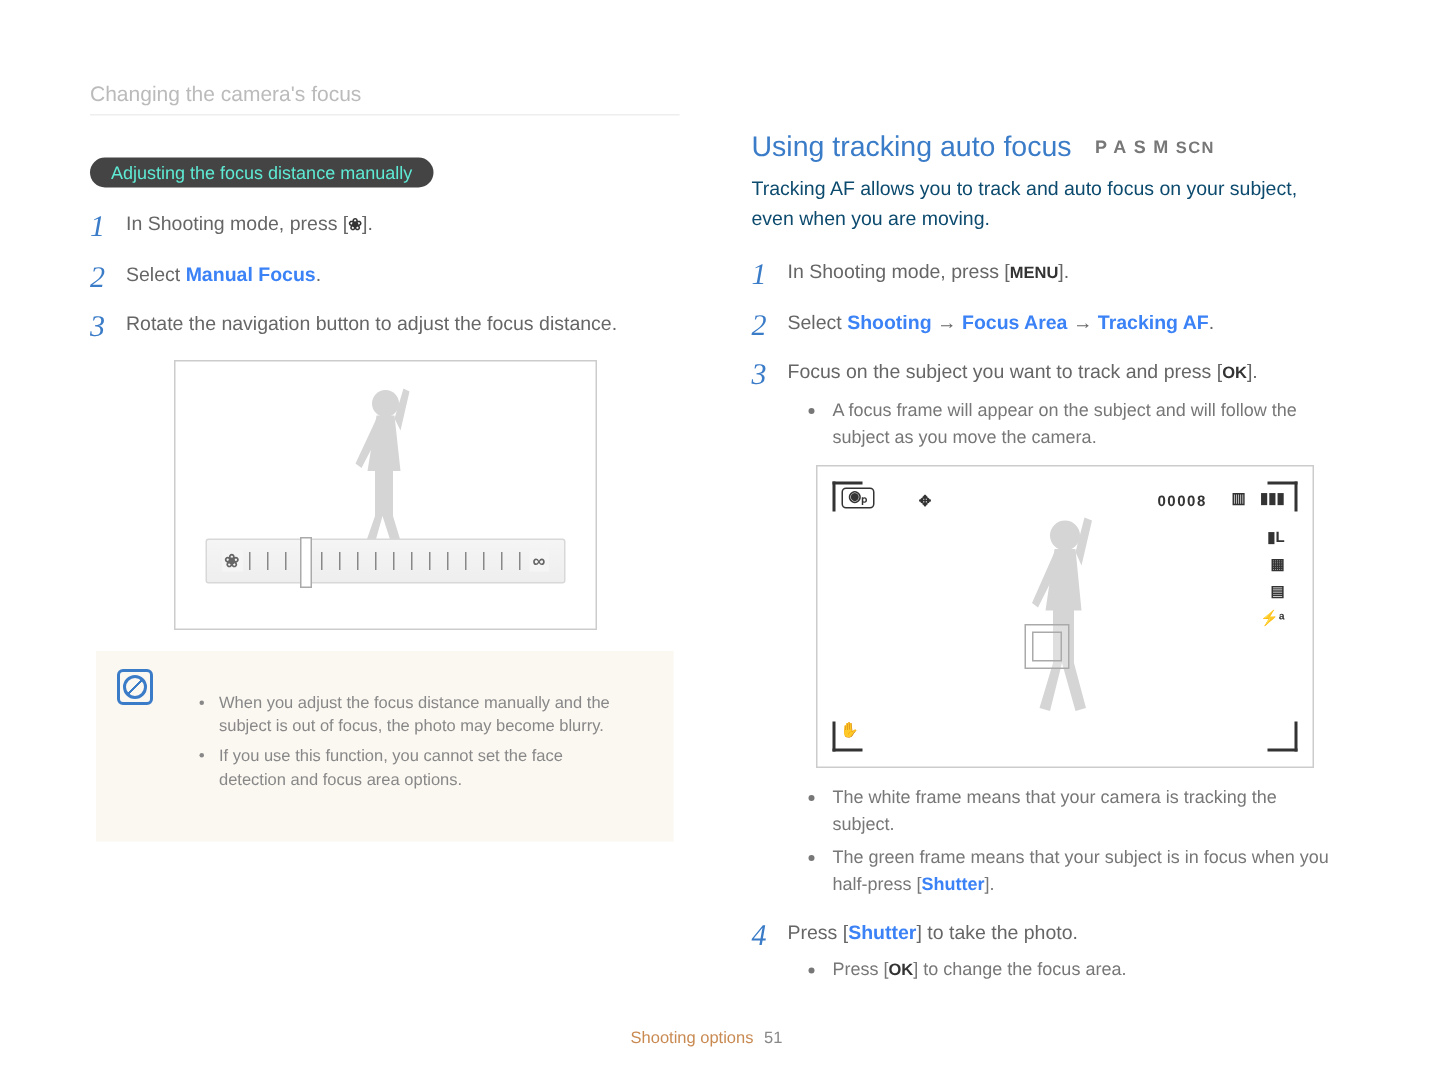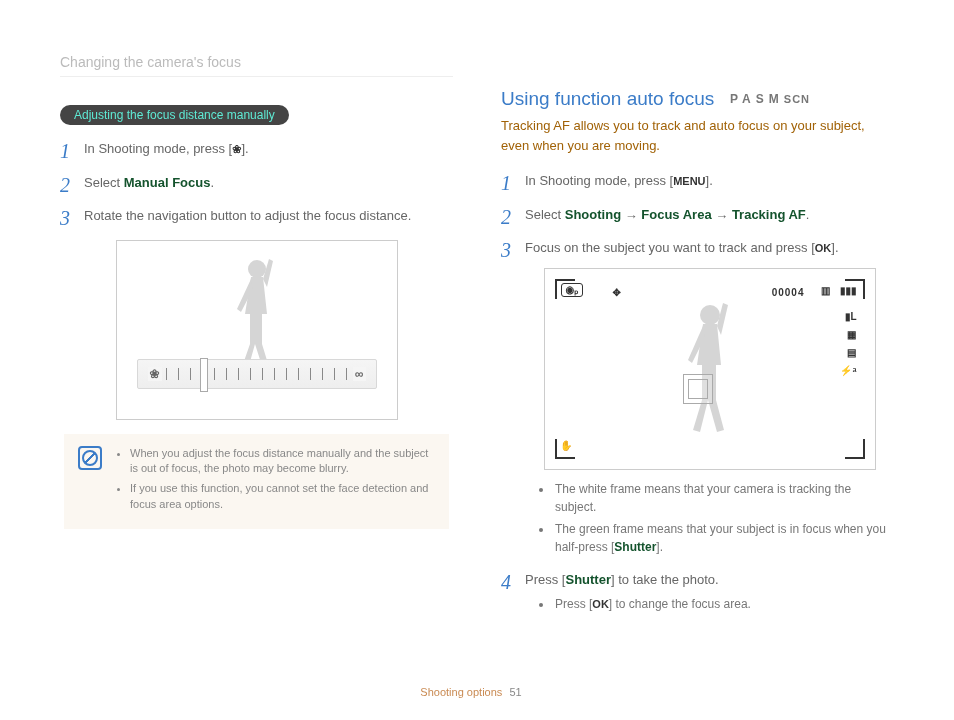--- a/index.html
+++ b/index.html
@@ -56,21 +56,21 @@
   ol.steps > li::before {
     content: counter(step);
     position: absolute;
     left: 0;
     top: -3px;
     font-family: Georgia, 'Times New Roman', serif;
     font-style: italic;
     font-size: 20px;
     color: #3b7cc8;
   }
-  .bold { font-weight: bold; color: #14532d; }
+  .bold { font-weight: bold; color: #3b82f6; }
   .inline-icon {
     display: inline-block;
     font-weight: bold;
     font-size: 11px;
     vertical-align: baseline;
     color: #333;
   }
   .heading-blue {
     color: #3b7cc8;
     font-size: 19px;
@@ -81,21 +81,21 @@
     display: inline-block;
     letter-spacing: 5px;
     font-size: 12px;
     color: #777;
     font-weight: bold;
     margin-left: 12px;
     vertical-align: 2px;
   }
   .mode-letters .scn { letter-spacing: 1px; font-size:11px;}
   .intro-orange {
-    color: #a16207;
+    color: #0c4a6e;
     margin: 6px 0 16px 0;
     line-height: 1.5;
   }
   ul.sub {
     list-style: disc;
     padding-left: 20px;
     margin: 6px 0 0 8px;
     font-size: 12px;
     color: #777;
     line-height: 1.5;
@@ -121,21 +121,21 @@
     content:"";
     width:12px;height:12px;
     background: linear-gradient(135deg, transparent 45%, #3b7cc8 45%, #3b7cc8 55%, transparent 55%);
     border-radius:50%;
     border:2px solid #3b7cc8;
     position:absolute;
   }
   .notebox ul {
     list-style: disc;
     padding-left: 16px;
-    margin:0;
+    margin:16px;
     font-size: 11px;
     color: #888;
     line-height: 1.45;
   }
   .notebox ul li { margin-bottom:4px; }
 
   
   .fig-box {
     border: 1px solid #ccc;
     width: 280px;
@@ -244,57 +244,60 @@
       <ul>
         <li>When you adjust the focus distance manually and the subject is out of focus, the photo may become blurry.</li>
         <li>If you use this function, you cannot set the face detection and focus area options.</li>
       </ul>
     </div>
   </div>
 
   <div class="col">
     <div style="height:34px"></div>
     <div>
-      <span class="heading-blue">Using function auto focus</span>
+      <span class="heading-blue">Using tracking auto focus</span>
       <span class="mode-letters">
         <span>P</span><span>A</span><span>S</span><span>M</span><span class="scn">SCN</span>
       </span>
     </div>
     <div class="intro-orange">Tracking AF allows you to track and auto focus on your subject, even when you are moving.</div>
 
     <ol class="steps">
       <li>
         <span>In Shooting mode, press [</span><span class="inline-icon">MENU</span><span>].</span>
       </li>
       <li>
         <span>Select </span><span class="bold">Shooting</span><span> → </span><span class="bold">Focus Area</span><span> → </span><span class="bold">Tracking AF</span><span>.</span>
       </li>
       <li>
         <span>Focus on  the subject you want to track and press [</span><span class="inline-icon">OK</span><span>].</span>
+        <ul class="sub">
+          <li>A focus frame will appear on the subject and will follow the subject as you move the camera.</li>
+        </ul>
 
         <div class="fig2-outer">
           <div class="fig2-inner">
             <div class="corner tl"></div>
             <div class="corner tr"></div>
             <div class="corner bl"></div>
             <div class="corner br"></div>
 
             <svg width="100%" height="100%" style="position:absolute">
               <g class="person" transform="translate(155,26)">
                 <circle cx="0" cy="10" r="10"></circle>
                 <path d="M -7 19 L 7 19 L 11 60 L 6 60 L 6 95 L 14 125 L 7 127 L -2 95 L -10 127 L -17 125 L -8 95 L -8 60 L -13 60 Z"></path>
                 <path d="M -7 21 L -22 55 L -18 58 L -5 32 Z"></path>
                 <path d="M 7 21 L 13 -2 L 18 0 L 11 30 Z"></path>
               </g>
             </svg>
             <div class="track-frame" style="left:128px;top:95px"></div>
 
             <div class="osd osd-badge" style="top:4px;left:6px">◉ₚ</div>
             <div class="osd" style="top:6px;left:58px">✥</div>
-            <div class="osd" style="top:6px;right:60px;letter-spacing:1px">00004</div>
+            <div class="osd" style="top:6px;right:60px;letter-spacing:1px">00008</div>
             <div class="osd" style="top:4px;right:34px">▥</div>
             <div class="osd" style="top:4px;right:8px">▮▮▮</div>
             <div class="osd" style="top:30px;right:8px">▮<span>L</span></div>
             <div class="osd" style="top:48px;right:8px">▦</div>
             <div class="osd" style="top:66px;right:8px">▤</div>
             <div class="osd" style="top:84px;right:8px">⚡ᵃ</div>
             <div class="osd" style="bottom:6px;left:6px">✋</div>
           </div>
         </div>
 

